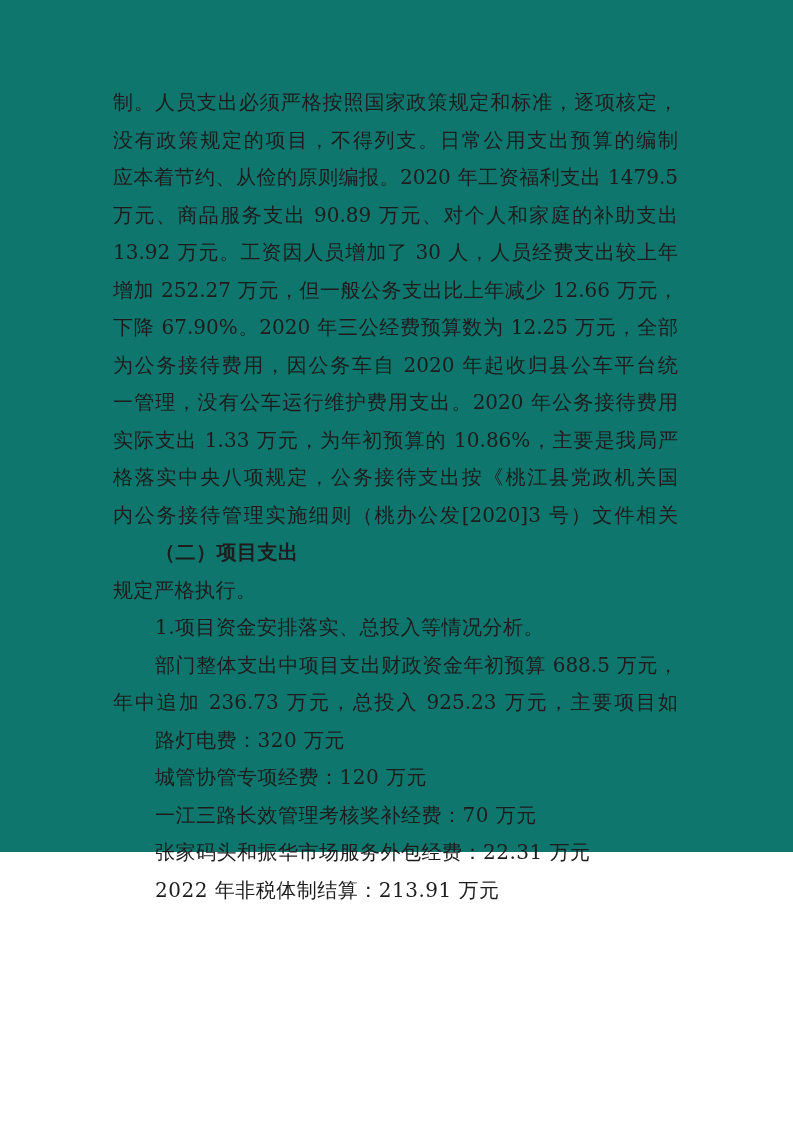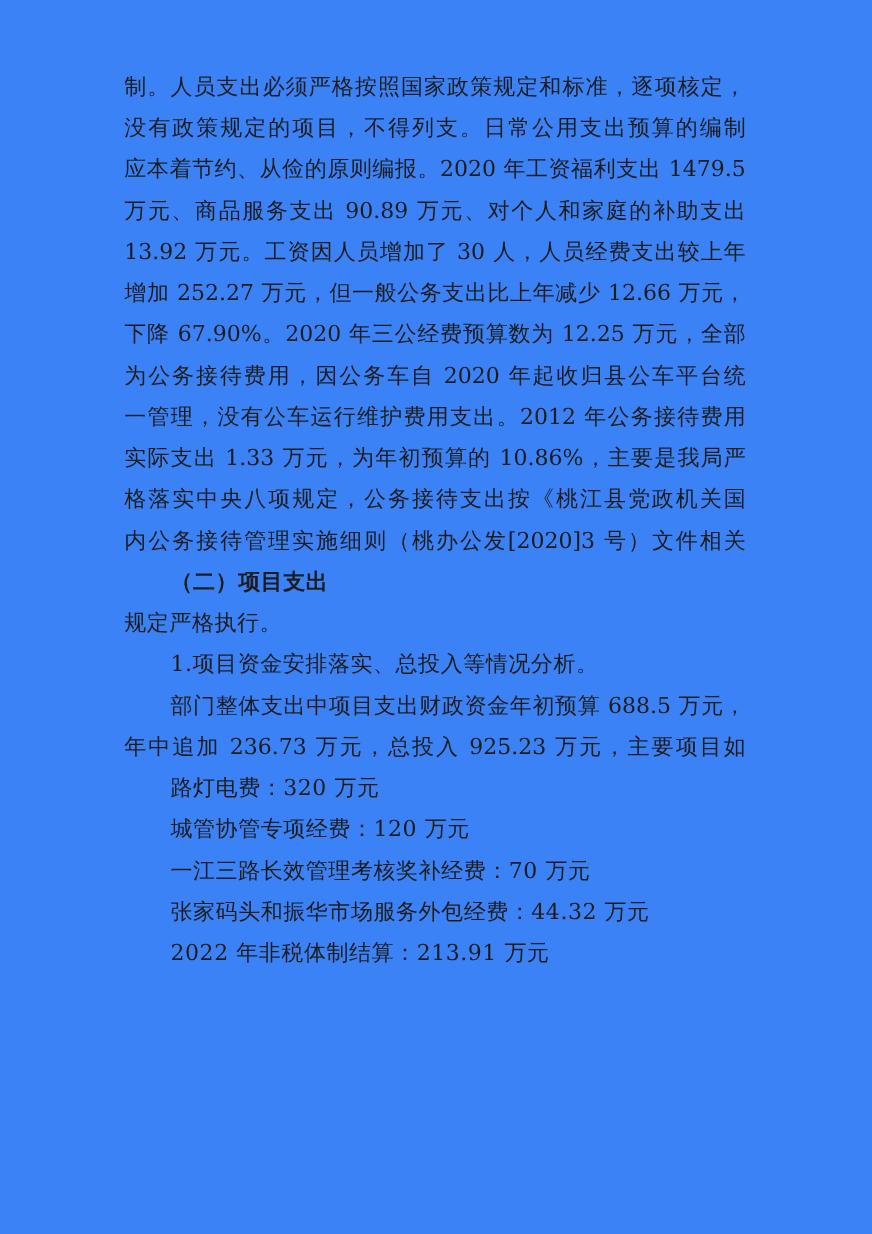--- a/index.html
+++ b/index.html
@@ -9,23 +9,23 @@
   }
   body {
     width: 793px;
     height: 1122px;
     overflow: hidden;
     font-family: "DejaVu Serif", "Liberation Serif", serif;
   }
   .page {
     box-sizing: border-box;
     width: 793px;
-    height: 1122px;
-    padding: 60px 115px 0 113px;
-    background: #3b82f6;
+    height: 852px;
+    padding: 84px 115px 0 113px;
+    background: #0f766e;
     color: #1c1c1c;
   }
   .line {
     font-size: 20px;
     line-height: 37.5px;
     height: 37.5px;
     white-space: pre-wrap;
     letter-spacing: 0.5px;
     color: #1c1c1c;
     overflow: hidden;
@@ -50,27 +50,27 @@
 
 <div class="page">
   <div class="line j">制。人员支出必须严格按照国家政策规定和标准，逐项核定，</div>
   <div class="line j">没有政策规定的项目，不得列支。日常公用支出预算的编制</div>
   <div class="line j">应本着节约、从俭的原则编报。2020 年工资福利支出 1479.5</div>
   <div class="line j">万元、商品服务支出 90.89 万元、对个人和家庭的补助支出</div>
   <div class="line j">13.92 万元。工资因人员增加了 30 人，人员经费支出较上年</div>
   <div class="line j">增加 252.27 万元，但一般公务支出比上年减少 12.66 万元，</div>
   <div class="line j">下降 67.90%。2020 年三公经费预算数为 12.25 万元，全部</div>
   <div class="line j">为公务接待费用，因公务车自 2020 年起收归县公车平台统</div>
-  <div class="line j">一管理，没有公车运行维护费用支出。2012 年公务接待费用</div>
+  <div class="line j">一管理，没有公车运行维护费用支出。2020 年公务接待费用</div>
   <div class="line j">实际支出 1.33 万元，为年初预算的 10.86%，主要是我局严</div>
   <div class="line j">格落实中央八项规定，公务接待支出按《桃江县党政机关国</div>
   <div class="line j">内公务接待管理实施细则（桃办公发[2020]3 号）文件相关</div>
   <div class="line ind bold">（二）项目支出</div>
   <div class="line">规定严格执行。</div>
   <div class="line ind">1.项目资金安排落实、总投入等情况分析。</div>
   <div class="line ind j">部门整体支出中项目支出财政资金年初预算 688.5 万元，</div>
   <div class="line j">年中追加 236.73 万元，总投入 925.23 万元，主要项目如下：</div>
   <div class="line ind">路灯电费：320 万元</div>
   <div class="line ind">城管协管专项经费：120 万元</div>
   <div class="line ind">一江三路长效管理考核奖补经费：70 万元</div>
-  <div class="line ind">张家码头和振华市场服务外包经费：44.32 万元</div>
+  <div class="line ind">张家码头和振华市场服务外包经费：22.31 万元</div>
   <div class="line ind">2022 年非税体制结算：213.91 万元</div>
 </div>
 
 </body></html>

